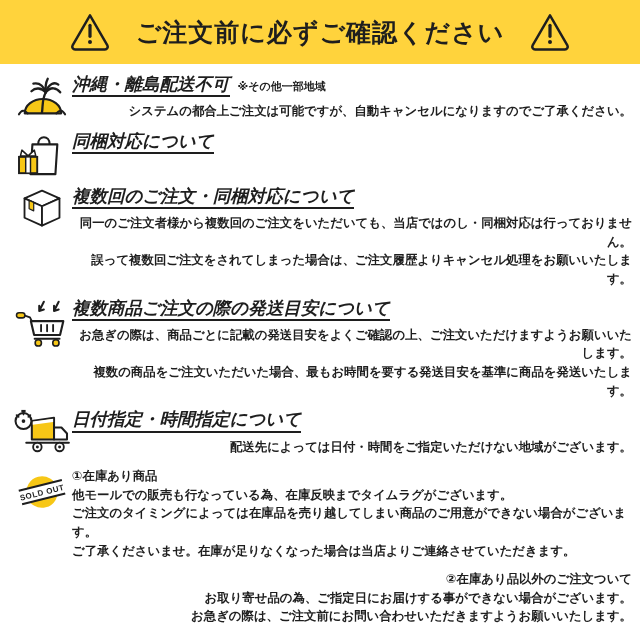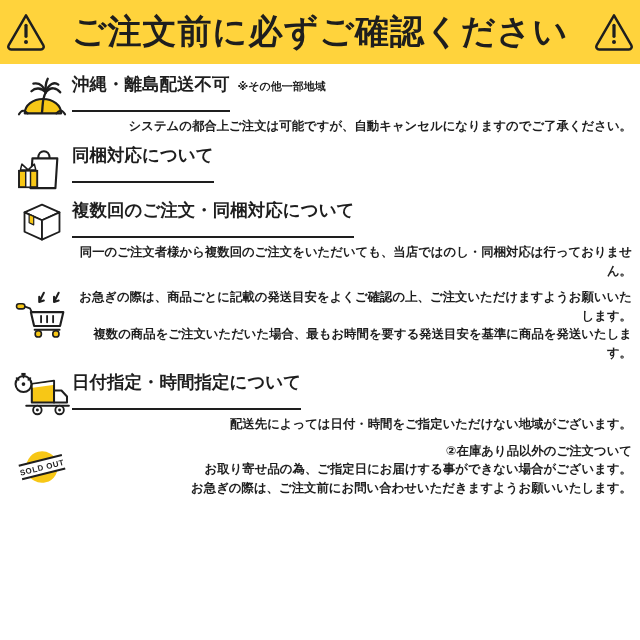--- a/index.html
+++ b/index.html
@@ -11,28 +11,28 @@
   html,body{margin:0;padding:0;}
   body{
     width:640px;height:640px;overflow:hidden;background:#fff;
     font-family:"Liberation Sans","DejaVu Sans",sans-serif;
     color:var(--text);
   }
   .banner{
     height:64px;background:var(--banner);
     display:flex;align-items:center;justify-content:center;gap:20px;
   }
-  .banner h1{font-size:34px;font-weight:bold;margin:5px;letter-spacing:1px;}
+  .banner h1{font-size:25px;font-weight:bold;margin:5px;letter-spacing:1px;}
   .warn-svg{display:block;}
   .sections{padding:9px 8px 0 12px;}
   .section{display:flex;margin-bottom:8px;}
   .icon-slot{flex:0 0 60px;width:60px;display:flex;justify-content:center;align-items:flex-start;padding-top:1px;}
   .sec-text{flex:1;min-width:0;}
   .sec-title{font-size:17.5px;font-weight:bold;margin:2px 0 5px;line-height:1.1;}
-  .sec-title .t{border-bottom:2px solid var(--text);padding-bottom:16px;display:inline-block;}
+  .sec-title .t{border-bottom:2px solid var(--text);padding-bottom:1px;display:inline-block;font-style:italic;}
   .sec-title .suffix{margin-left:8px;font-size:11px;}
   .line{font-size:12.4px;font-weight:bold;line-height:18.6px;}
   .para{margin-bottom:10px;}
   .para:last-child{margin-bottom:0;text-align:right;}
   svg{display:block;}
 </style>
 </head>
 <body>
 
 <header class="banner">
@@ -107,40 +107,44 @@
     <polygon points="13,15.7 18,18 18,27 13,24.7" fill="#F7C716" stroke-width="1.3"></polygon>
   </svg>
 </span>
     <div class="sec-text">
       <div class="sec-title">
         <span class="t">複数回のご注文・同梱対応について</span>
       </div>
       <div class="sec-body">
           <div class="para">
             <div class="line">同一のご注文者様から複数回のご注文をいただいても、当店ではのし・同梱対応は行っておりません。</div>
+            <div class="line">誤って複数回ご注文をされてしまった場合は、ご注文履歴よりキャンセル処理をお願いいたします。</div>
           </div>
         </div>
     </div>
   </div>
 
   <div class="section">
     <span class="icon-slot">
   <svg class="ic" width="58" height="50" viewBox="0 0 58 54" fill="none" stroke="#1E1E1E" stroke-linecap="round" stroke-linejoin="round">
     <path d="M31 4 L26 14 M26 14 l0 -5.5 M26 14 l5 -1.5" stroke-width="2.2"></path>
     <path d="M47 4 L42 14 M42 14 l0 -5.5 M42 14 l5 -1.5" stroke-width="2.2"></path>
     <rect x="1.5" y="16" width="9" height="5.5" rx="2.7" fill="#F7C716" stroke-width="1.7"></rect>
     <path d="M10.5 19 L16 21 L18 25" stroke-width="2"></path>
     <polygon points="17,25 52,25 48.5,40 20.5,40" stroke-width="2.3"></polygon>
     <path d="M28 29 V36 M34.5 29 V36 M41 29 V36" stroke-width="2"></path>
     <path d="M21 44 H48" stroke-width="2"></path>
     <circle cx="25" cy="48.5" r="3.4" fill="#F7C716" stroke-width="1.7"></circle>
     <circle cx="44" cy="48.5" r="3.4" fill="#F7C716" stroke-width="1.7"></circle>
   </svg>
 </span>
     <div class="sec-text">
+      <div class="sec-title">
+        <span class="t">複数商品ご注文の際の発送目安について</span>
+      </div>
       <div class="sec-body">
           <div class="para">
             <div class="line">お急ぎの際は、商品ごとに記載の発送目安をよくご確認の上、ご注文いただけますようお願いいたします。</div>
             <div class="line">複数の商品をご注文いただいた場合、最もお時間を要する発送目安を基準に商品を発送いたします。</div>
           </div>
         </div>
     </div>
   </div>
 
   <div class="section">
@@ -180,20 +184,26 @@
       <circle cx="29" cy="26" r="17" fill="#F7C716"></circle>
       <rect x="5" y="18.5" width="48" height="15" fill="#fff"></rect>
       <path d="M5 18.5 H53 M5 33.5 H53" stroke="#1E1E1E" stroke-width="2.2"></path>
       <text x="29" y="29.5" text-anchor="middle" font-family="Liberation Sans, DejaVu Sans, sans-serif" font-size="8.6" font-weight="bold" letter-spacing="0.6" fill="#1E1E1E">SOLD OUT</text>
     </g>
   </svg>
 </span>
     <div class="sec-text">
       <div class="sec-body">
           <div class="para">
+            <div class="line">①在庫あり商品</div>
+            <div class="line">他モールでの販売も行なっている為、在庫反映までタイムラグがございます。</div>
+            <div class="line">ご注文のタイミングによっては在庫品を売り越してしまい商品のご用意ができない場合がございます。</div>
+            <div class="line">ご了承くださいませ。在庫が足りなくなった場合は当店よりご連絡させていただきます。</div>
+          </div>
+          <div class="para">
             <div class="line">②在庫あり品以外のご注文ついて</div>
             <div class="line">お取り寄せ品の為、ご指定日にお届けする事ができない場合がございます。</div>
             <div class="line">お急ぎの際は、ご注文前にお問い合わせいただきますようお願いいたします。</div>
           </div>
         </div>
     </div>
   </div>
 </main>
 
 </body></html>

